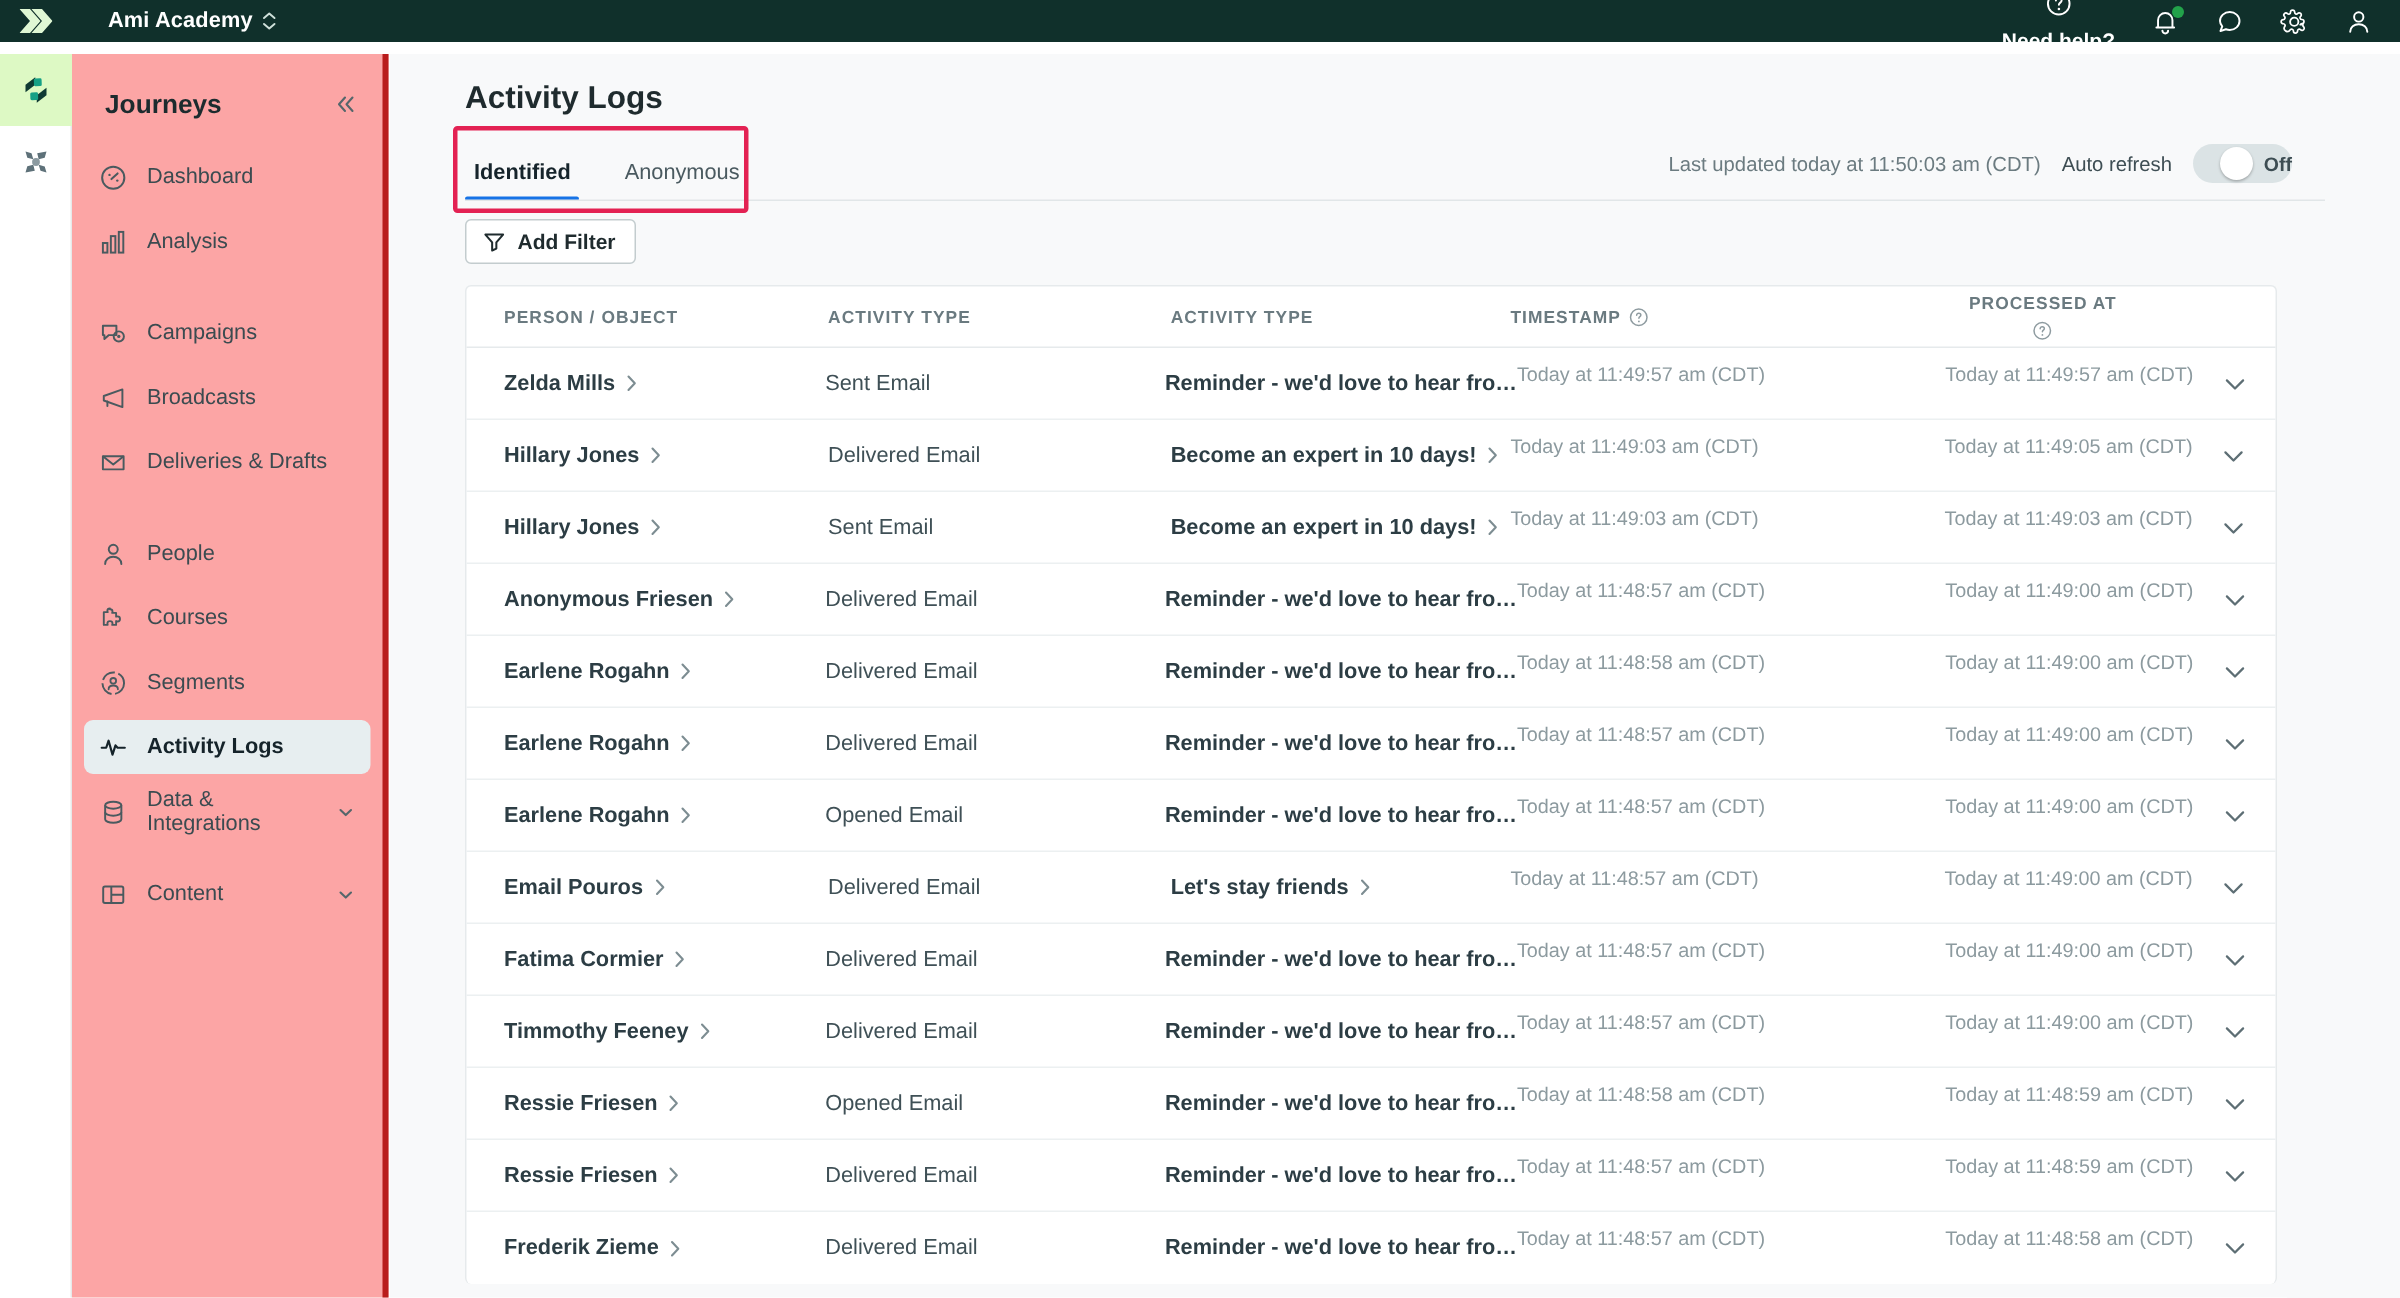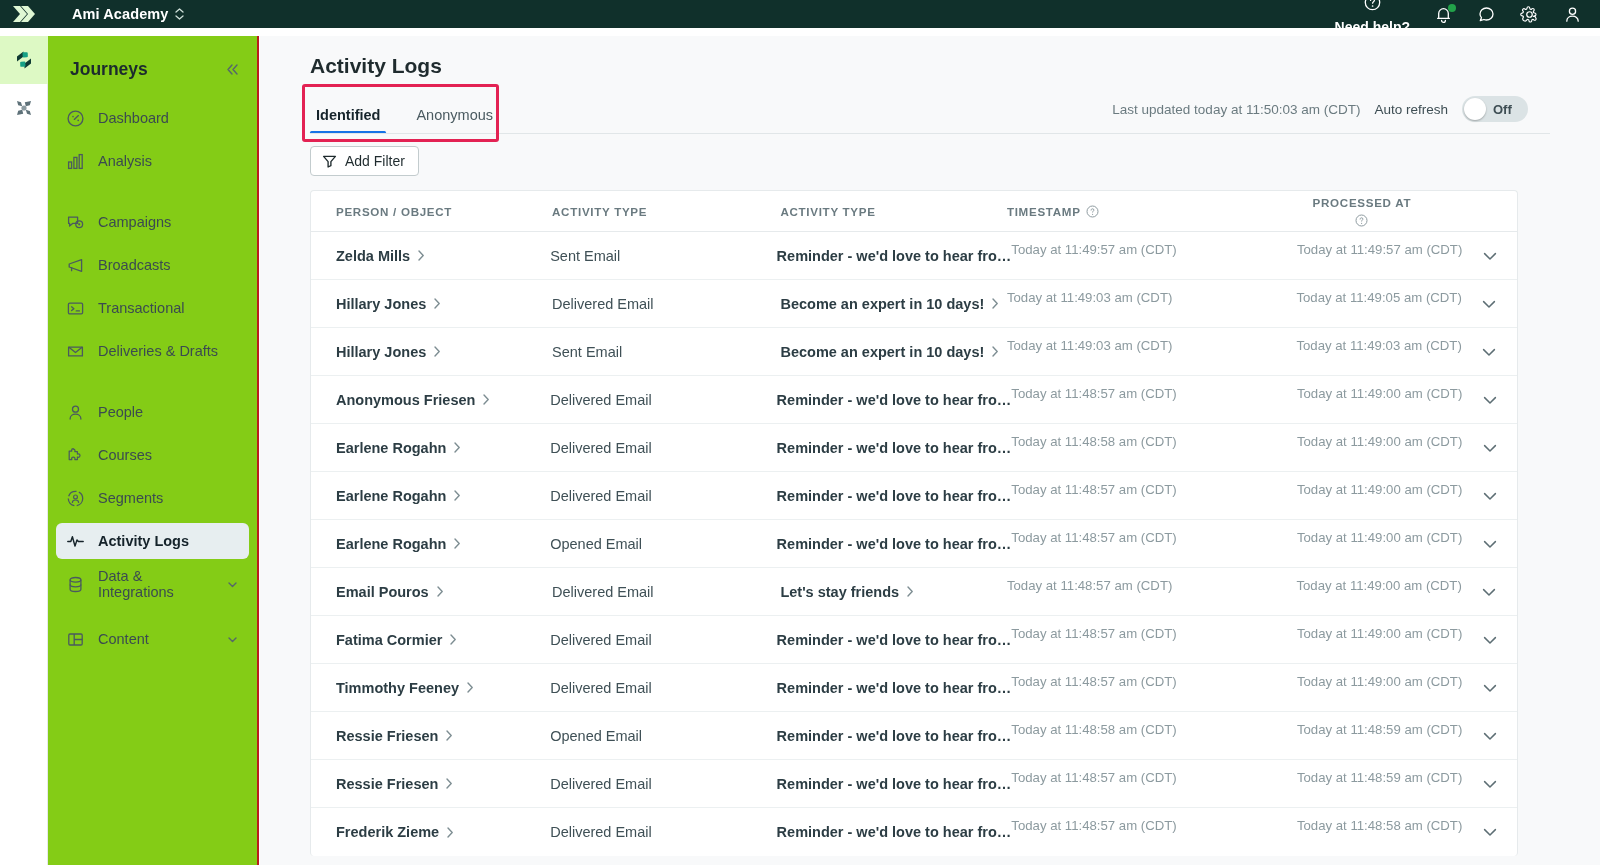--- a/index.html
+++ b/index.html
@@ -55,22 +55,22 @@
     width: 48px; height: 48px;
     display: flex; align-items: center; justify-content: center;
     cursor: pointer;
   }
   .rail-item.active { background: #ddf9c4; }
 
   
   #sidebar {
     position: absolute; top: 36px; left: 48px;
     width: 211px; height: 829px;
-    background: #84cc16;
-    border-right: 2px solid #b91c1c;
+    background: #fca5a5;
+    border-right: 4px solid #b91c1c;
   }
   #sidebar-head {
     display: flex; align-items: center;
     padding: 16px 16px 0 22px; height: 50px;
   }
   #sidebar-title { font-size: 17.5px; font-weight: bold; color: #1c2b2e; }
   #collapse-btn { margin-left: auto; cursor: pointer; color: #55666b; display:flex; }
   .nav-list { padding: 14px 8px 0 8px; }
   .nav-item {
     display: flex; align-items: center; gap: 13px;
@@ -120,37 +120,37 @@
 
   
   #refresh-row {
     position: absolute; right: 72px; top: 60px;
     display: flex; align-items: center; gap: 14px;
   }
   #last-updated { font-size: 13.5px; color: #6b7b80; }
   #auto-refresh-label { font-size: 13.5px; color: #3e4e54; }
   #toggle {
     width: 66px; height: 26px; border-radius: 13px; background: #dbe3e5;
-    display: flex; align-items: center; cursor: pointer; position: relative;
+    display: flex; align-items: center; cursor: pointer; position: relative; justify-content: flex-end;
   }
   #toggle-knob {
     width: 22px; height: 22px; border-radius: 50%; background: #ffffff;
     margin-left: 2px; box-shadow: 0 1px 2px rgba(0,0,0,.28);
   }
   #toggle-text {
     font-size: 13px; font-weight: bold; color: #3d4d53; margin-left: 7px;
   }
 
   
   #filter-row { margin: 12px 0 0 50px; }
   #add-filter {
     display: inline-flex; align-items: center; gap: 8px;
     height: 30px; padding: 0 13px 0 11px;
     background: #ffffff; border: 1px solid #c3ccce; border-radius: 4px;
-    font-size: 14px; font-weight: normal; color: #1f2b2e; cursor: pointer;
+    font-size: 14px; font-weight: bold; color: #1f2b2e; cursor: pointer;
   }
 
   
   #table {
     margin: 14px 0 0 50px; width: 1208px;
     background: #ffffff;
     border: 1px solid #e6eaec;
     border-radius: 4px;
     border-bottom: none;
   }
@@ -327,29 +327,20 @@
     <div class="nav-item">
       <span class="nav-ico">
         <svg width="19" height="19" viewBox="0 0 19 19">
             <path d="M15.6 3.6 3.2 8v3l12.4 4.4z" stroke="#4a5a5f" stroke-width="1.3" fill="none" stroke-linejoin="round"></path>
             <path d="M5.6 11.6v3.1" stroke="#4a5a5f" stroke-width="1.3" stroke-linecap="round"></path>
           </svg>
       </span>
       <span>Broadcasts</span>
     </div>
 
-    <div class="nav-item">
-      <span class="nav-ico">
-        <svg width="19" height="19" viewBox="0 0 19 19">
-            <rect x="2.4" y="4.2" width="14.2" height="10.6" rx="1.3" stroke="#4a5a5f" stroke-width="1.3" fill="none"></rect>
-            <path d="M5.6 7.8l2.3 1.9-2.3 1.9M10.2 11.9h3.2" stroke="#4a5a5f" stroke-width="1.3" fill="none" stroke-linecap="round" stroke-linejoin="round"></path>
-          </svg>
-      </span>
-      <span>Transactional</span>
-    </div>
 
     <div class="nav-item">
       <span class="nav-ico">
         <svg width="19" height="19" viewBox="0 0 19 19">
             <path d="M2.6 5.1h13.8v8.8H2.6z" stroke="#4a5a5f" stroke-width="1.3" fill="none" stroke-linejoin="round"></path>
             <path d="M2.6 5.1 9.5 10.6 16.4 5.1" stroke="#4a5a5f" stroke-width="1.3" fill="none" stroke-linejoin="round"></path>
           </svg>
       </span>
       <span>Deliveries &amp; Drafts</span>
     </div>

